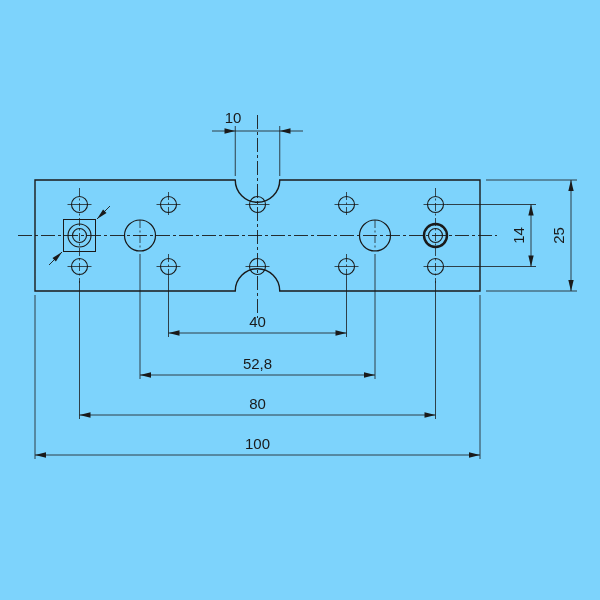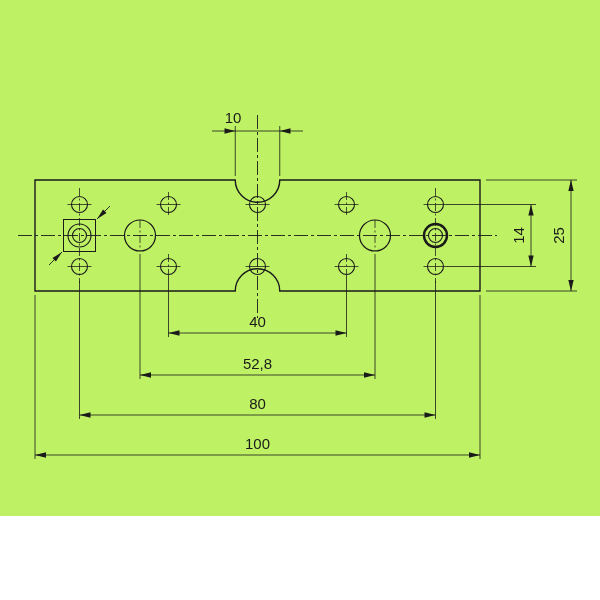--- a/index.html
+++ b/index.html
@@ -1,16 +1,16 @@
 <!DOCTYPE html>
 <html><head>
 <meta charset="utf-8">
 <style>
   html,body{margin:0;padding:0;background:#ffffff;}
-  .stage{width:600px;height:516px;position:relative;background:#bef264;overflow:hidden;}
+  .stage{width:600px;height:600px;position:relative;background:#7dd3fc;overflow:hidden;}
   svg{display:block;}
   text{font-family:"Liberation Sans","DejaVu Sans",sans-serif;font-size:15px;fill:#1a1a1a;stroke:none;}
 </style>
 </head>
 <body>
 
 <div class="stage">
 <svg width="600" height="600" viewBox="0 0 600 600">
 
   <g stroke="#1a1a1a" stroke-width="0.9" stroke-dasharray="14 3 3 3">

